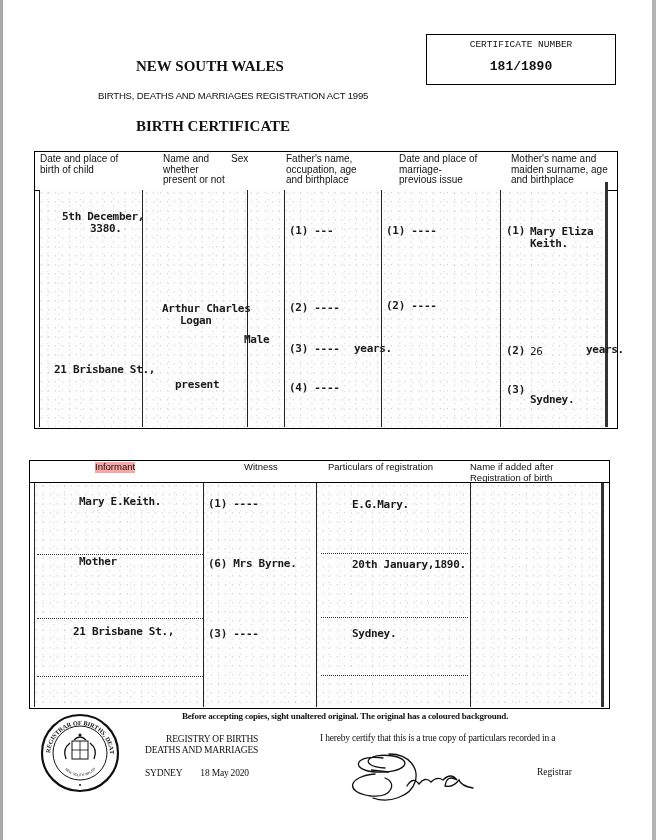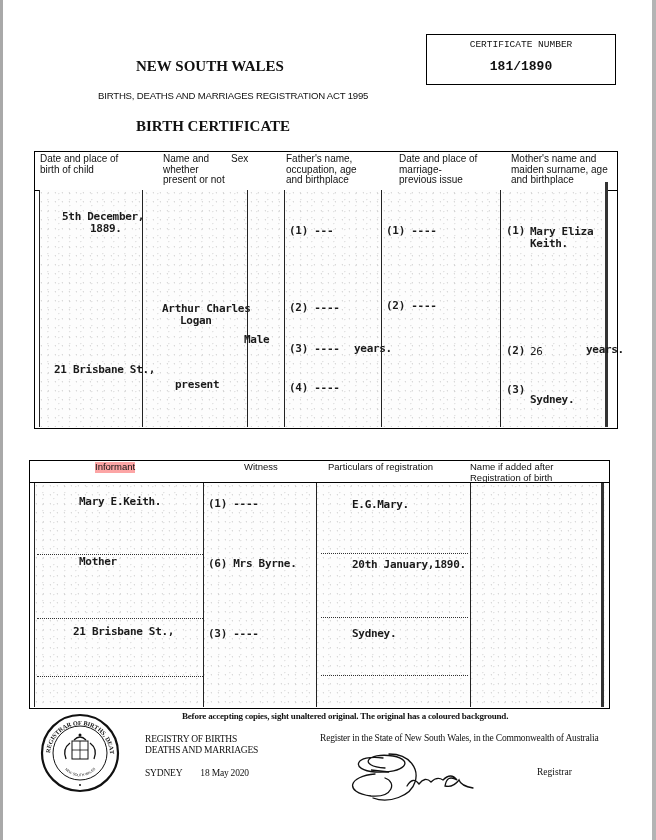--- a/index.html
+++ b/index.html
@@ -34,21 +34,21 @@
 
   
   .t2 { position:absolute; left:29px; top:460px; width:579px; height:247px; border:1px solid #000; }
   .t2 .hdr { position:absolute; top:0; left:0; width:100%; height:21px; border-bottom:1px solid #000; }
   .t2 .h { position:absolute; top:1px; font-size:9.5px; line-height:10.5px; }
   .t2 .scan { left:4px; top:22px; width:570px; height:224px; border-left:1px solid #222; }
   .hl { background:#fca5a5; }
   .dash { position:absolute; height:0; border-top:1px dotted #333; }
 
   .notice { position:absolute; left:182px; top:711px; font-family:"Liberation Serif", serif; font-weight:bold; font-size:9px; letter-spacing:-0.2px; }
-  .registry { position:absolute; left:145px; top:734px; font-family:"Liberation Serif", serif; font-size:9.5px; line-height:11px; letter-spacing:-0.2px; }
+  .registry { position:absolute; left:145px; top:734px; font-family:"Liberation Serif", serif; font-size:9.5px; line-height:11px; letter-spacing:-0.2px;text-align:right; }
   .city { position:absolute; left:145px; top:768px; font-family:"Liberation Serif", serif; font-size:9.5px; letter-spacing:-0.2px; }
   .certify { position:absolute; left:320px; top:733px; font-family:"Liberation Serif", serif; font-size:9.5px; line-height:11.5px; letter-spacing:-0.2px; }
   .registrar { position:absolute; left:537px; top:767px; font-family:"Liberation Serif", serif; font-size:9.5px; }
   .seal { position:absolute; left:40px; top:713px; width:80px; height:80px; }
   .sig { position:absolute; left:345px; top:752px; width:165px; height:52px; }
 </style>
 </head>
 <body>
 
 <div class="edge-left"></div>
@@ -83,21 +83,21 @@
   </div>
   <div class="scan">
     <div class="vline" style="left:102px;top:0;height:237px"></div>
     <div class="vline" style="left:207px;top:0;height:237px"></div>
     <div class="vline" style="left:244px;top:0;height:237px"></div>
     <div class="vline" style="left:341px;top:0;height:237px"></div>
     <div class="vline" style="left:460px;top:0;height:237px"></div>
     <div class="thickbar" style="left:565px;top:-8px;height:245px"></div>
 
     <div class="typed" style="left:22px;top:20px">5th December,</div>
-    <div class="typed" style="left:50px;top:32px">1889.</div>
+    <div class="typed" style="left:50px;top:32px">3380.</div>
     <div class="typed" style="left:14px;top:173px">21 Brisbane St.,</div>
 
     <div class="typed" style="left:122px;top:112px">Arthur Charles</div>
     <div class="typed" style="left:140px;top:124px">Logan</div>
     <div class="typed" style="left:135px;top:188px">present</div>
     <div class="typed" style="left:204px;top:143px">Male</div>
 
     <div class="typed" style="left:249px;top:34px">(1)  ---</div>
     <div class="typed" style="left:249px;top:111px">(2)  ----</div>
     <div class="typed" style="left:249px;top:152px">(3) ----</div>
@@ -181,21 +181,21 @@
   <div>REGISTRY OF BIRTHS</div>
   <div>DEATHS AND MARRIAGES</div>
 </div>
 <div class="city">
   <span>SYDNEY</span>
   <span style="display:inline-block;width:14px"></span>
   <span>18 May 2020</span>
 </div>
 
 <div class="certify">
-  <div>Register in the State of New South Wales, in the Commonwealth of  Australia</div>
+  <div>I  hereby certify that this is a true copy of particulars recorded in a</div>
 </div>
 
 <svg class="sig" viewBox="0 0 165 52">
   <path d="M38 6 C 10 2, 4 18, 30 20 C 60 22, 70 8, 48 4 C 22 0, 12 14, 40 16 M30 22 C 4 24, -2 40, 26 44 C 48 46, 52 30, 40 26 M44 2 C 66 2, 74 18, 70 30 C 66 44, 44 52, 28 46 M62 34 q6 -10 12 -2 q6 -8 12 -2 q6 -6 12 -2 q8 -8 14 0 q-10 -6 -12 6 q8 2 14 -6 q2 6 14 8" fill="none" stroke="#111" stroke-width="1.3" stroke-linecap="round"></path>
   <path d="M26 18 l18 2" fill="none" stroke="#111" stroke-width="1.6"></path>
 </svg>
 
 <div class="registrar">Registrar</div>
 
 </body></html>

